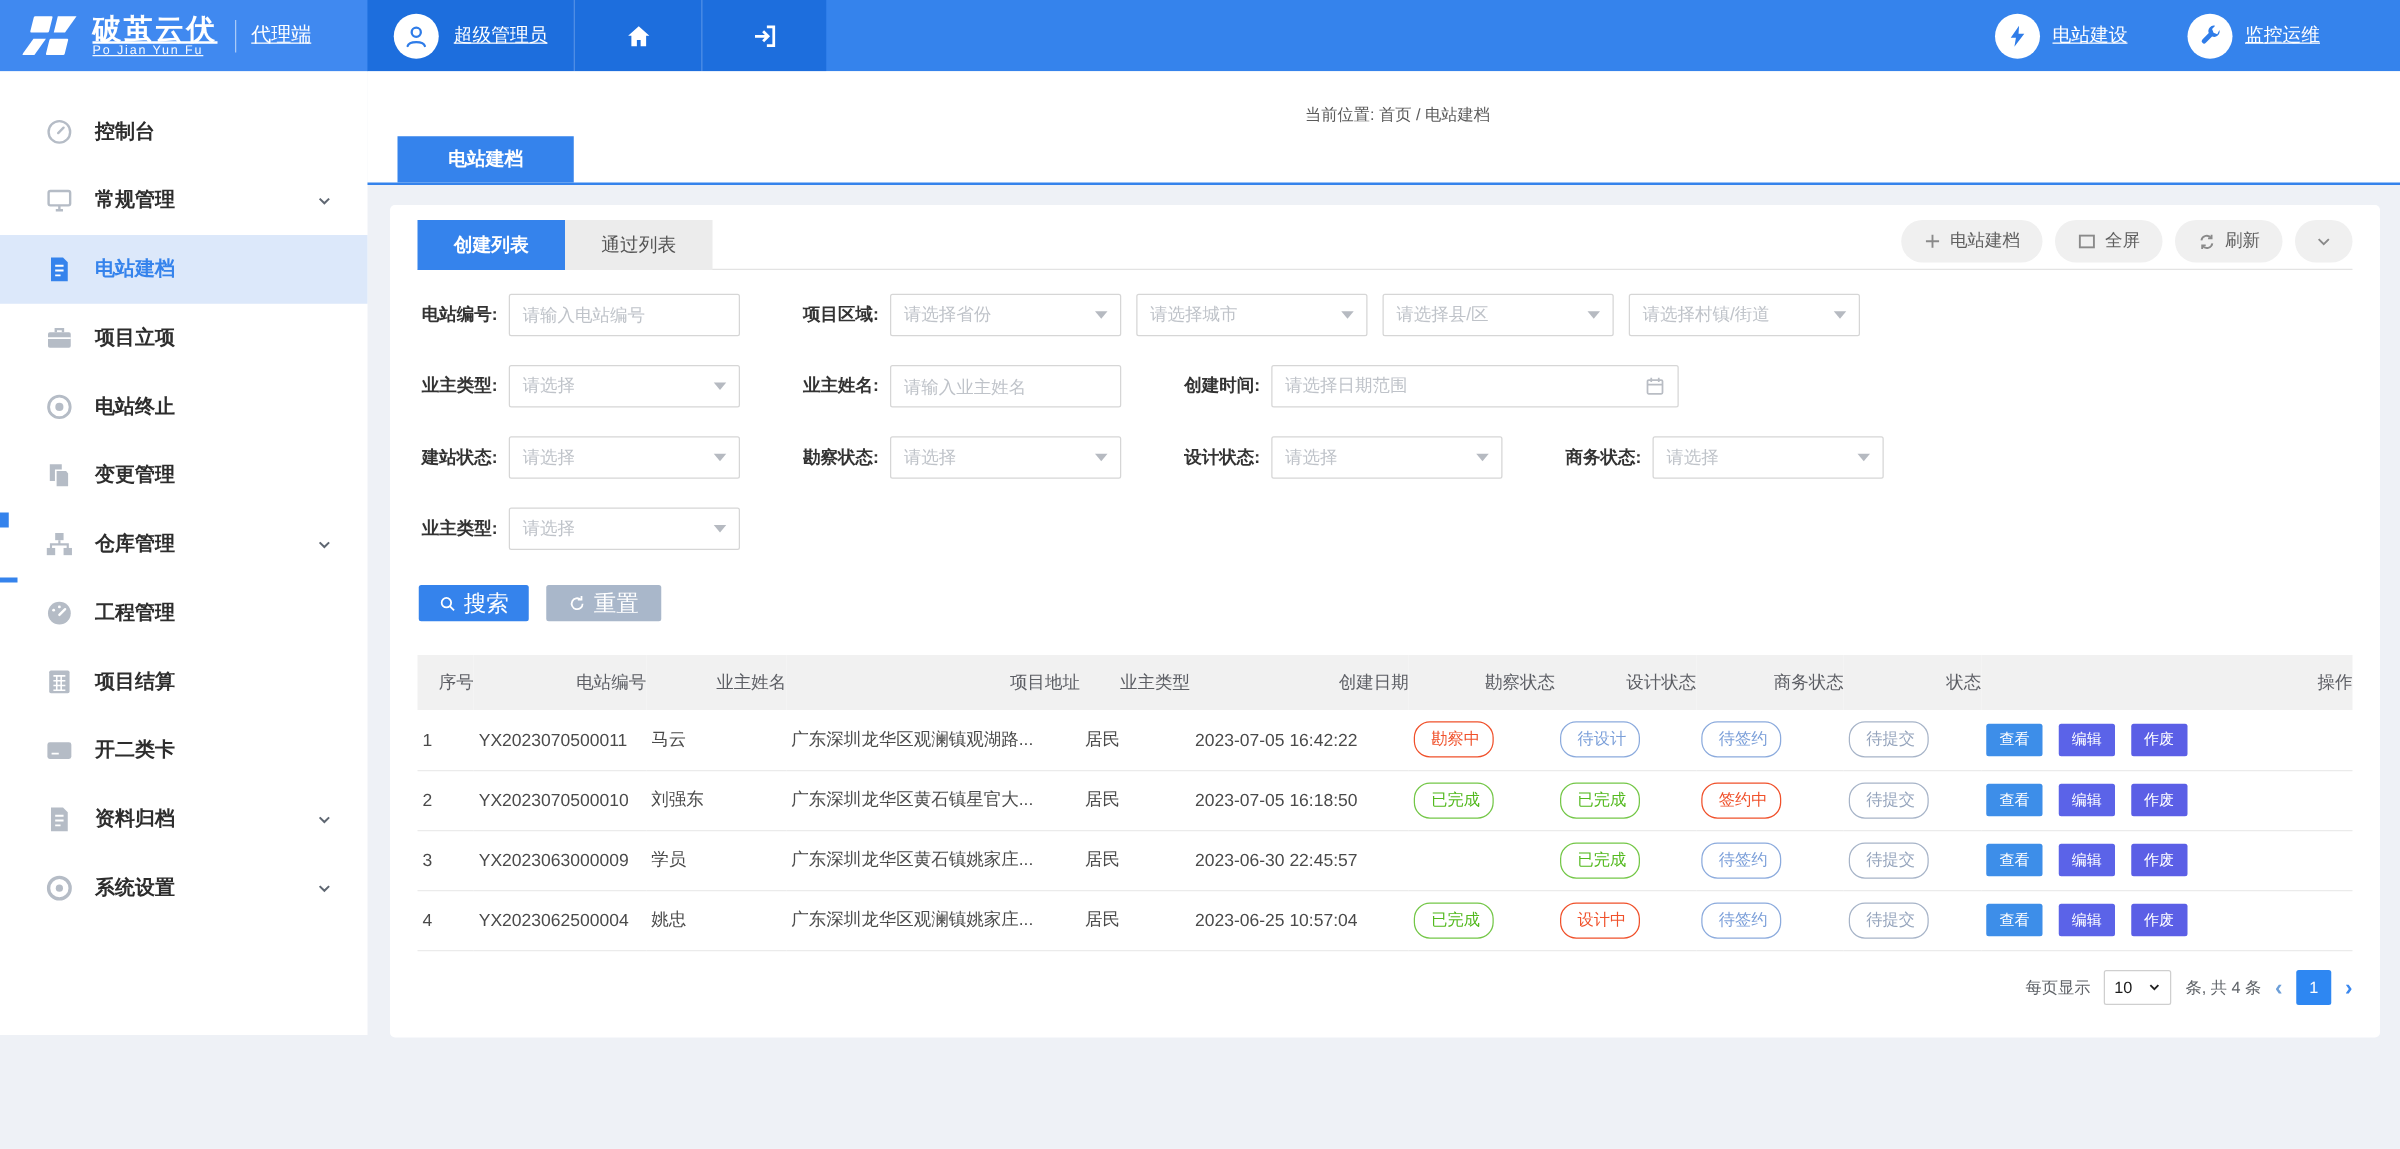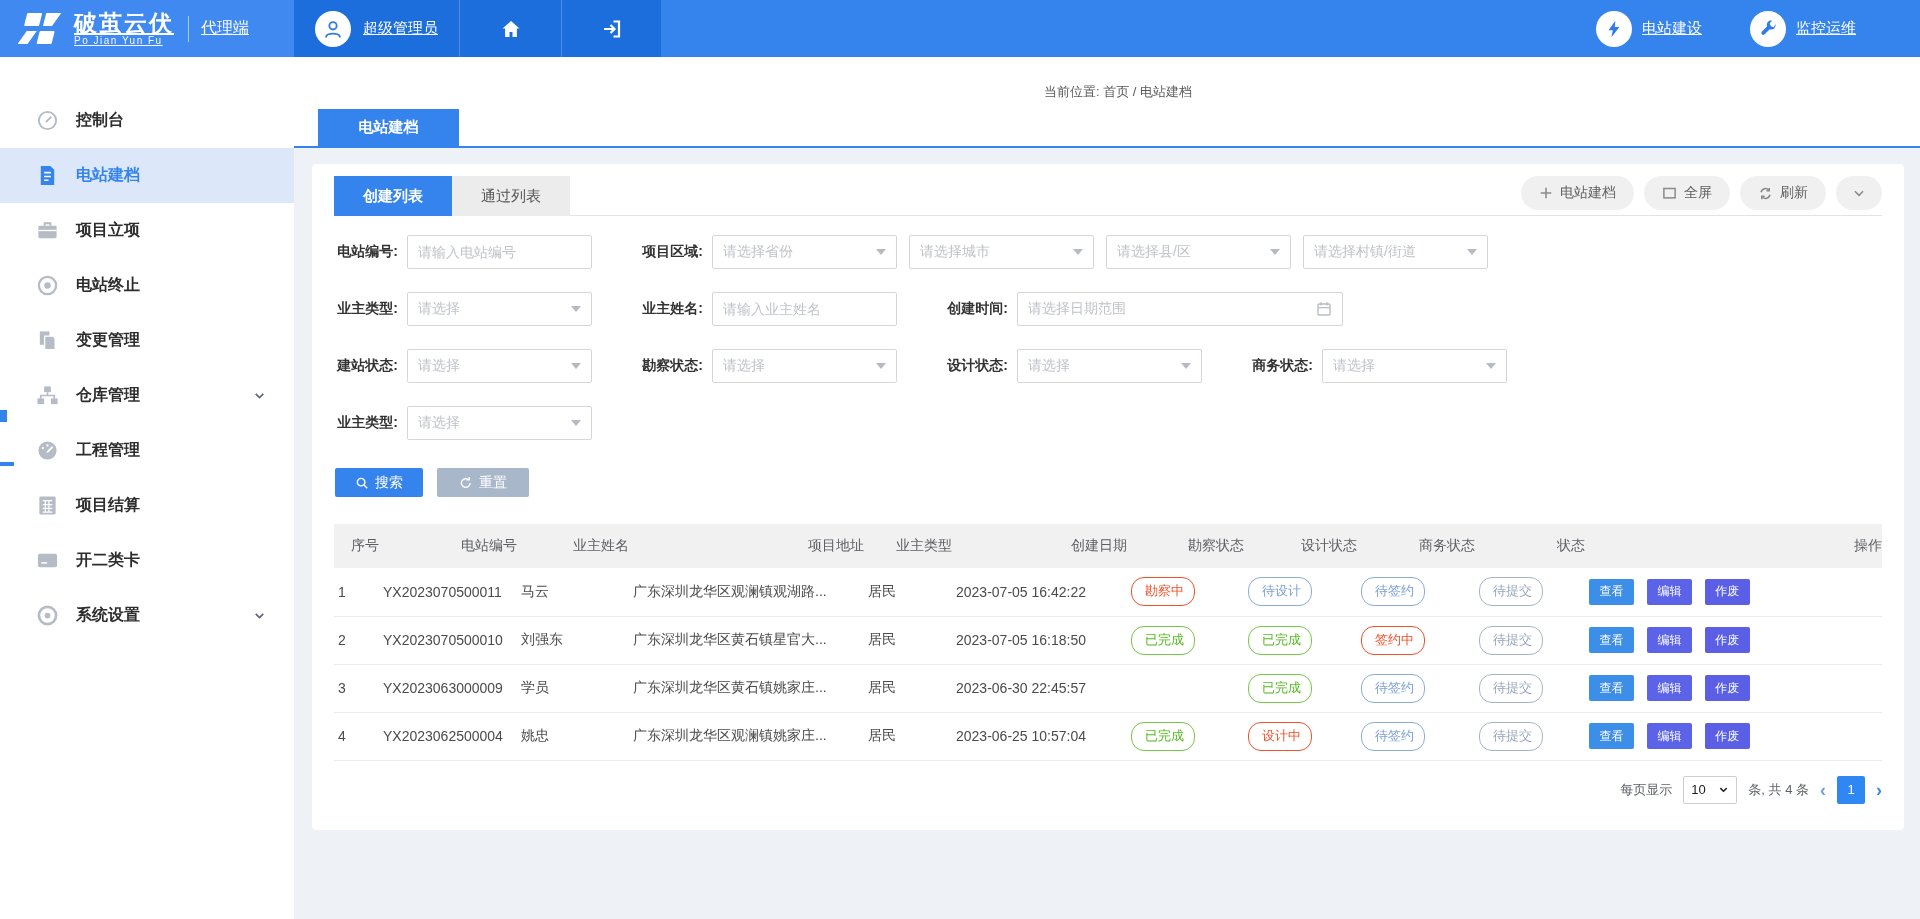--- a/index.html
+++ b/index.html
@@ -20,21 +20,21 @@
   .avatar { width:36px; height:36px; border-radius:50%; background:#fff; display:flex; align-items:center; justify-content:center; }
   .user-name { font-size:15px; }
   .home-block { width:102px; cursor:pointer; }
   .logout-block { width:100px; cursor:pointer; }
   .tb-right { margin-left:auto; display:flex; align-items:center; gap:48px; padding-right:64px; }
   .tb-nav { display:flex; align-items:center; gap:10px; cursor:pointer; }
   .tb-nav .circle { width:36px; height:36px; border-radius:50%; background:#fff; display:flex; align-items:center; justify-content:center; }
   .tb-nav .lbl { font-size:15px; }
 
   
-  .sidebar { position:absolute; left:0; top:57px; width:294px; height:862px; background:#fff; padding-top:36px; }
+  .sidebar { position:absolute; left:0; top:57px; width:294px; height:771px; background:#fff; padding-top:21px; }
   .side-item { height:55px; display:flex; align-items:center; padding-left:36px; gap:17px;
     font-size:16px; font-weight:600; color:#2d2d2d; cursor:pointer; }
   .side-item .s-icon { width:23px; height:23px; color:#b5bcc6; flex:0 0 auto; }
   .side-item.active { background:#dce8fa; color:#3583ec; }
   .side-item.active .s-icon { color:#3583ec; }
   .side-item .chev { margin-left:auto; margin-right:28px; color:#5f6772; }
   .scroll-mark { position:absolute; background:#3583ec; }
 
   
   .content { position:absolute; left:294px; top:57px; width:1626px; height:862px; }
@@ -66,21 +66,21 @@
     font-size:14px; color:#333; font-family:inherit; outline:none; }
   .f-input::placeholder { color:#bfc3c9; }
   .f-select { width:185px; height:34px; border:1px solid #d6d6d6; border-radius:2px; background:#fff;
     display:flex; align-items:center; padding:0 10px; cursor:pointer; }
   .f-select .ph { font-size:14px; color:#bfc3c9; flex:1; white-space:nowrap; overflow:hidden; }
   .caret { width:0; height:0; border-left:5px solid transparent; border-right:5px solid transparent; border-top:6px solid #b6bac1; }
   .f-select.sgap { margin-left:12px; }
   .f-date { width:326px; }
 
   .btn-row { margin-top:28px; display:flex; gap:14px; padding-left:1px; }
-  .btn { height:29px; border:none; border-radius:2px; color:#fff; font-size:14px; font-family:inherit;
+  .btn { height:29px; border:none; border-radius:2px; color:#fff; font-size:18px; font-family:inherit;
     display:flex; align-items:center; justify-content:center; gap:6px; cursor:pointer; }
   .btn-search { width:88px; background:#3583ec; }
   .btn-reset { width:92px; background:#a9b7ca; }
 
   
   table { margin-top:27px; width:100%; border-collapse:collapse; font-size:14px; table-layout:fixed; }
   thead th { background:#f1f1f1; height:44px; font-weight:normal; color:#5c5e64; text-align:right; padding-left:4px; }
   tbody td { height:48px; border-bottom:1px solid #ebebeb; color:#4a4a4a; padding-left:4px;
     white-space:nowrap; overflow:hidden; }
   .badge { display:inline-block; min-width:64px; text-align:right; padding:4px 10px 5px;
@@ -173,20 +173,30 @@
 <nav class="sidebar">
 
   <div class="side-item">
     <svg class="s-icon" viewBox="0 0 24 24">
       <circle cx="12" cy="12" r="9" fill="none" stroke="currentColor" stroke-width="2"></circle>
       <path d="M11 13l4.5-4.5" stroke="currentColor" stroke-width="2" stroke-linecap="round" fill="none"></path>
     </svg>
     <span>控制台</span>
   </div>
 
+  <div class="side-item">
+    <svg class="s-icon" viewBox="0 0 24 24">
+      <rect x="3" y="4" width="18" height="12" rx="1.5" fill="none" stroke="currentColor" stroke-width="2"></rect>
+      <path d="M9 20h6M12 16v4" stroke="currentColor" stroke-width="2" fill="none"></path>
+    </svg>
+    <span>常规管理</span>
+    <svg class="chev" width="13" height="13" viewBox="0 0 24 24">
+      <path d="M5 9l7 7 7-7" fill="none" stroke="currentColor" stroke-width="3"></path>
+    </svg>
+  </div>
 
   <div class="side-item active">
     <svg class="s-icon" viewBox="0 0 24 24">
       <path d="M5 2h10l4 4v16H5z" fill="currentColor"></path>
       <path d="M8.5 9h7M8.5 13h7M8.5 17h4.5" stroke="#ffffff" stroke-width="1.6" fill="none"></path>
     </svg>
     <span>电站建档</span>
   </div>
 
   <div class="side-item">
@@ -246,20 +256,30 @@
   </div>
 
   <div class="side-item">
     <svg class="s-icon" viewBox="0 0 24 24">
       <rect x="2" y="5" width="20" height="14" rx="2" fill="currentColor"></rect>
       <path d="M5.5 14.5h6" stroke="#ffffff" stroke-width="1.6"></path>
     </svg>
     <span>开二类卡</span>
   </div>
 
+  <div class="side-item">
+    <svg class="s-icon" viewBox="0 0 24 24">
+      <path d="M5 2h10l4 4v16H5z" fill="currentColor"></path>
+      <path d="M8.5 9h7M8.5 13h7M8.5 17h4.5" stroke="#ffffff" stroke-width="1.6" fill="none"></path>
+    </svg>
+    <span>资料归档</span>
+    <svg class="chev" width="13" height="13" viewBox="0 0 24 24">
+      <path d="M5 9l7 7 7-7" fill="none" stroke="currentColor" stroke-width="3"></path>
+    </svg>
+  </div>
 
   <div class="side-item">
     <svg class="s-icon" viewBox="0 0 24 24">
       <circle cx="12" cy="12" r="9" fill="none" stroke="currentColor" stroke-width="2.8"></circle>
       <circle cx="12" cy="12" r="3" fill="currentColor"></circle>
     </svg>
     <span>系统设置</span>
     <svg class="chev" width="13" height="13" viewBox="0 0 24 24">
       <path d="M5 9l7 7 7-7" fill="none" stroke="currentColor" stroke-width="3"></path>
     </svg>

